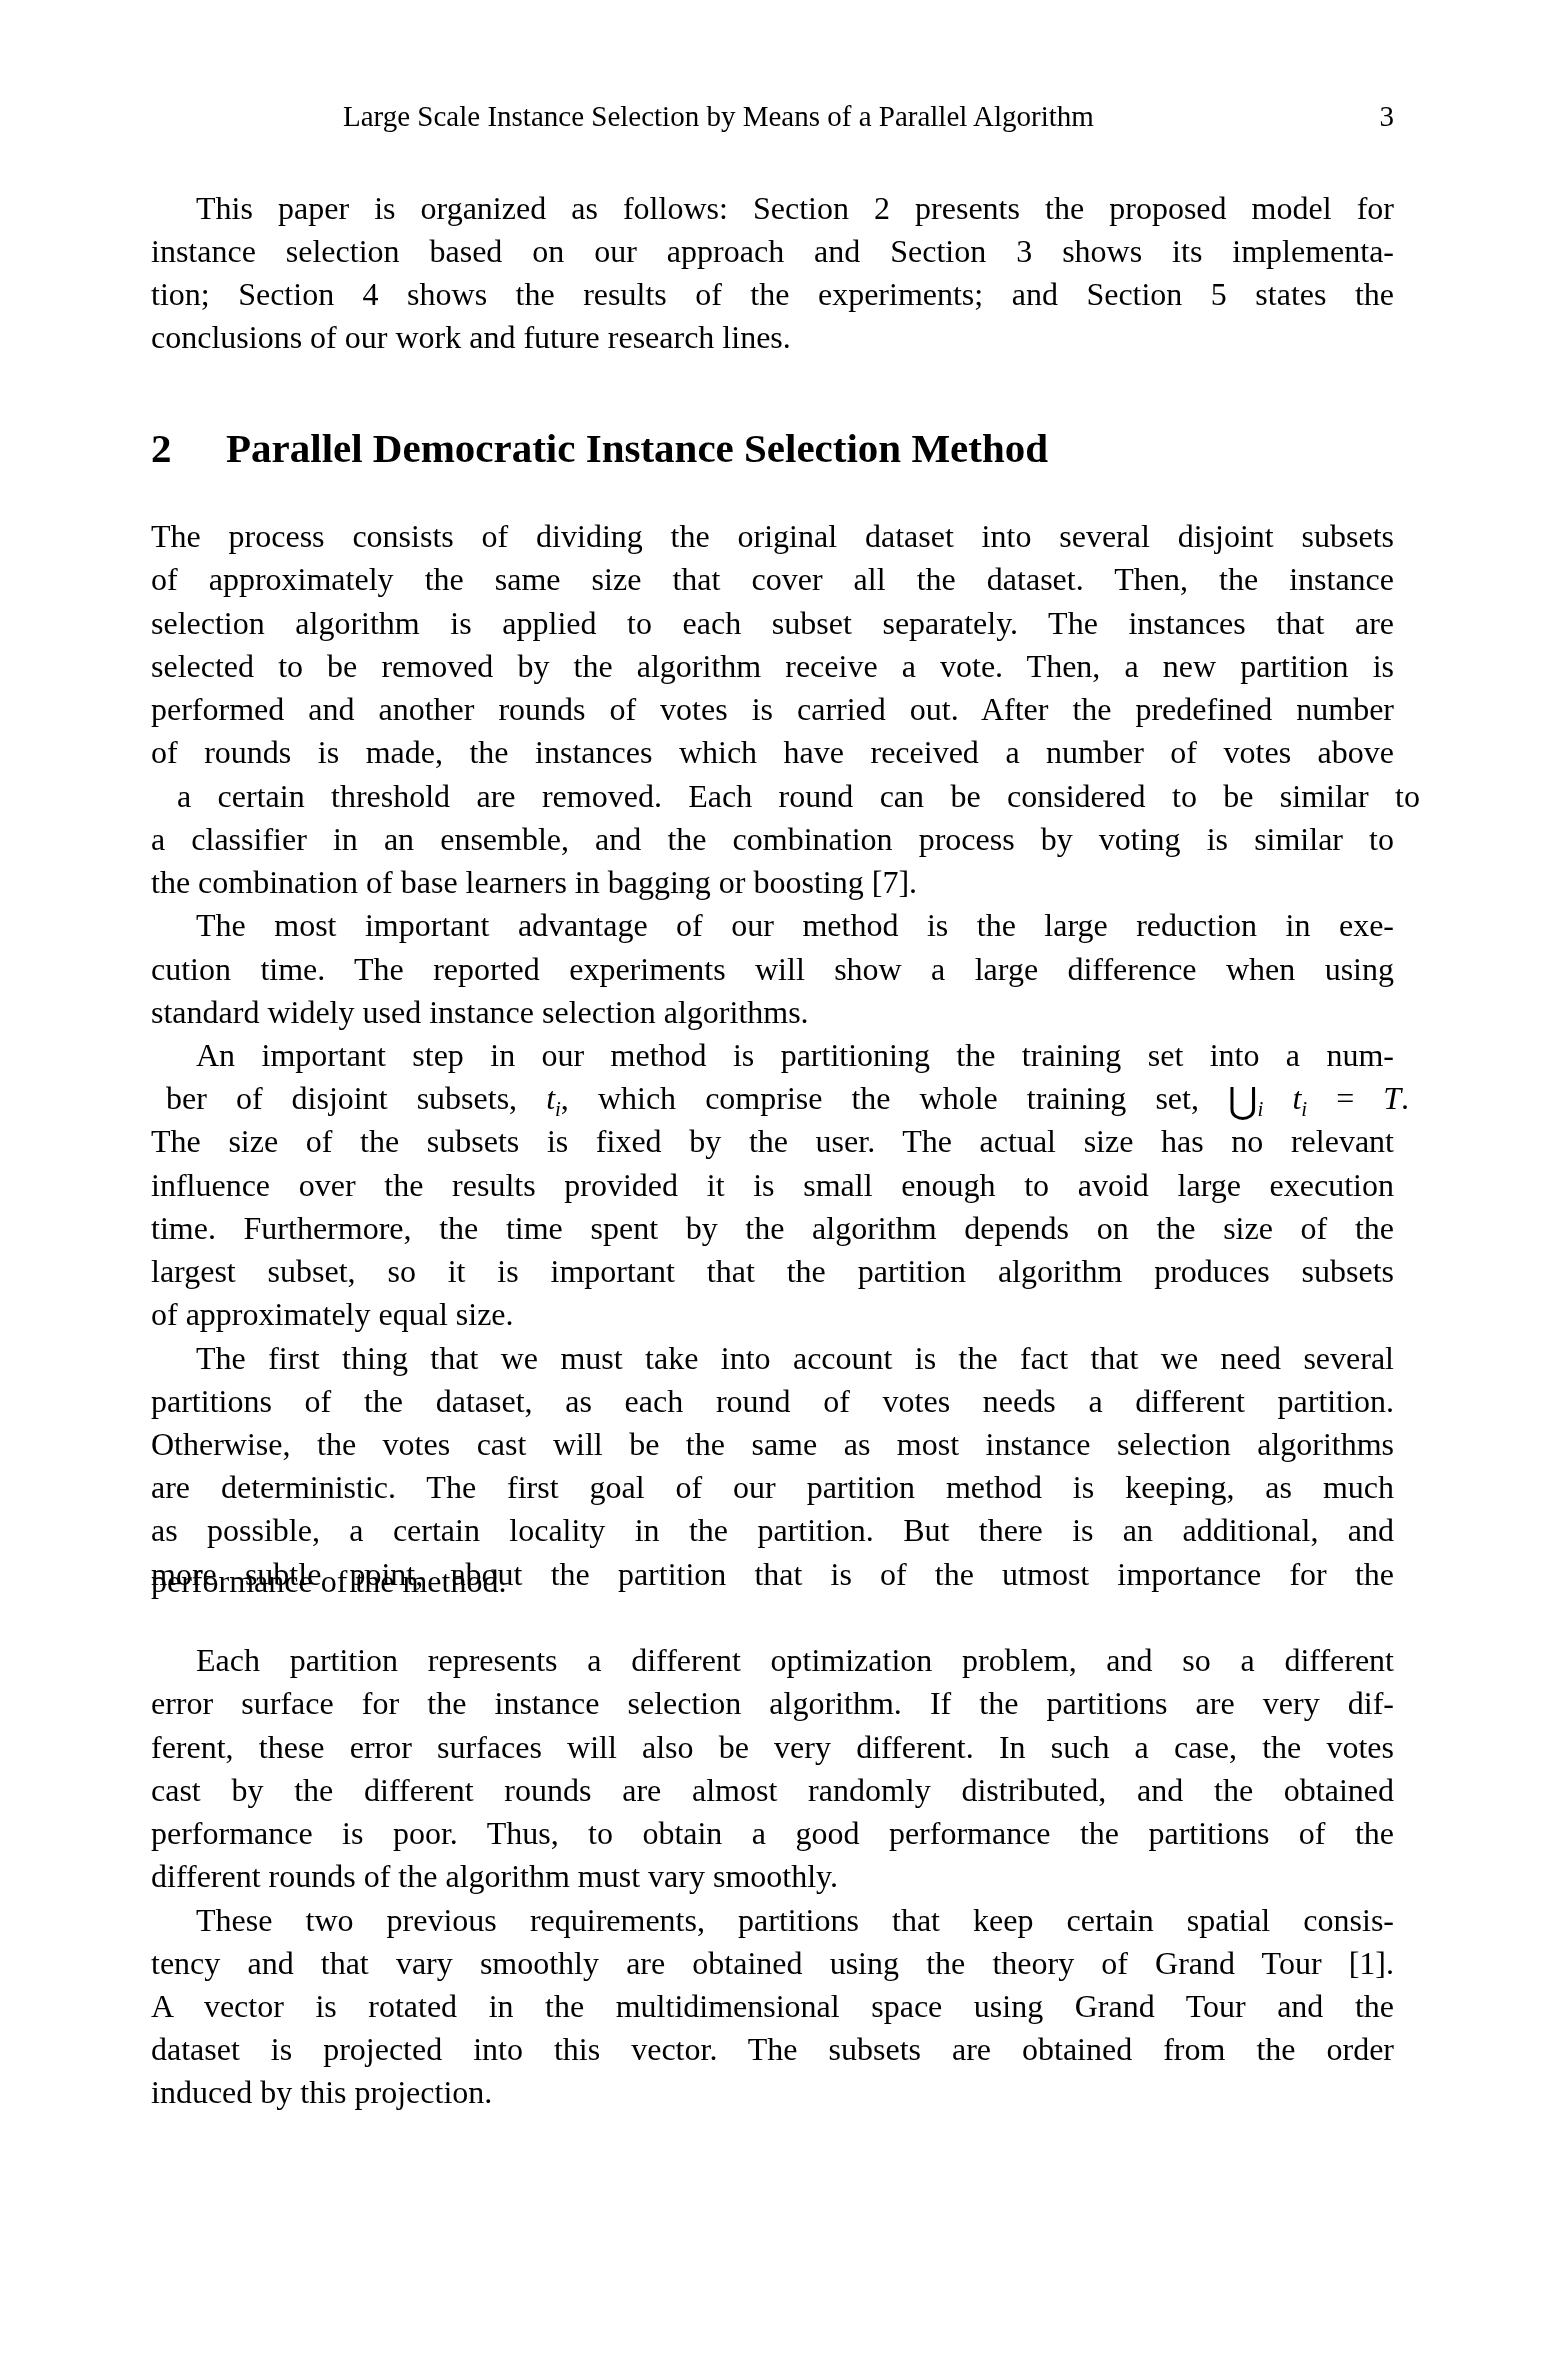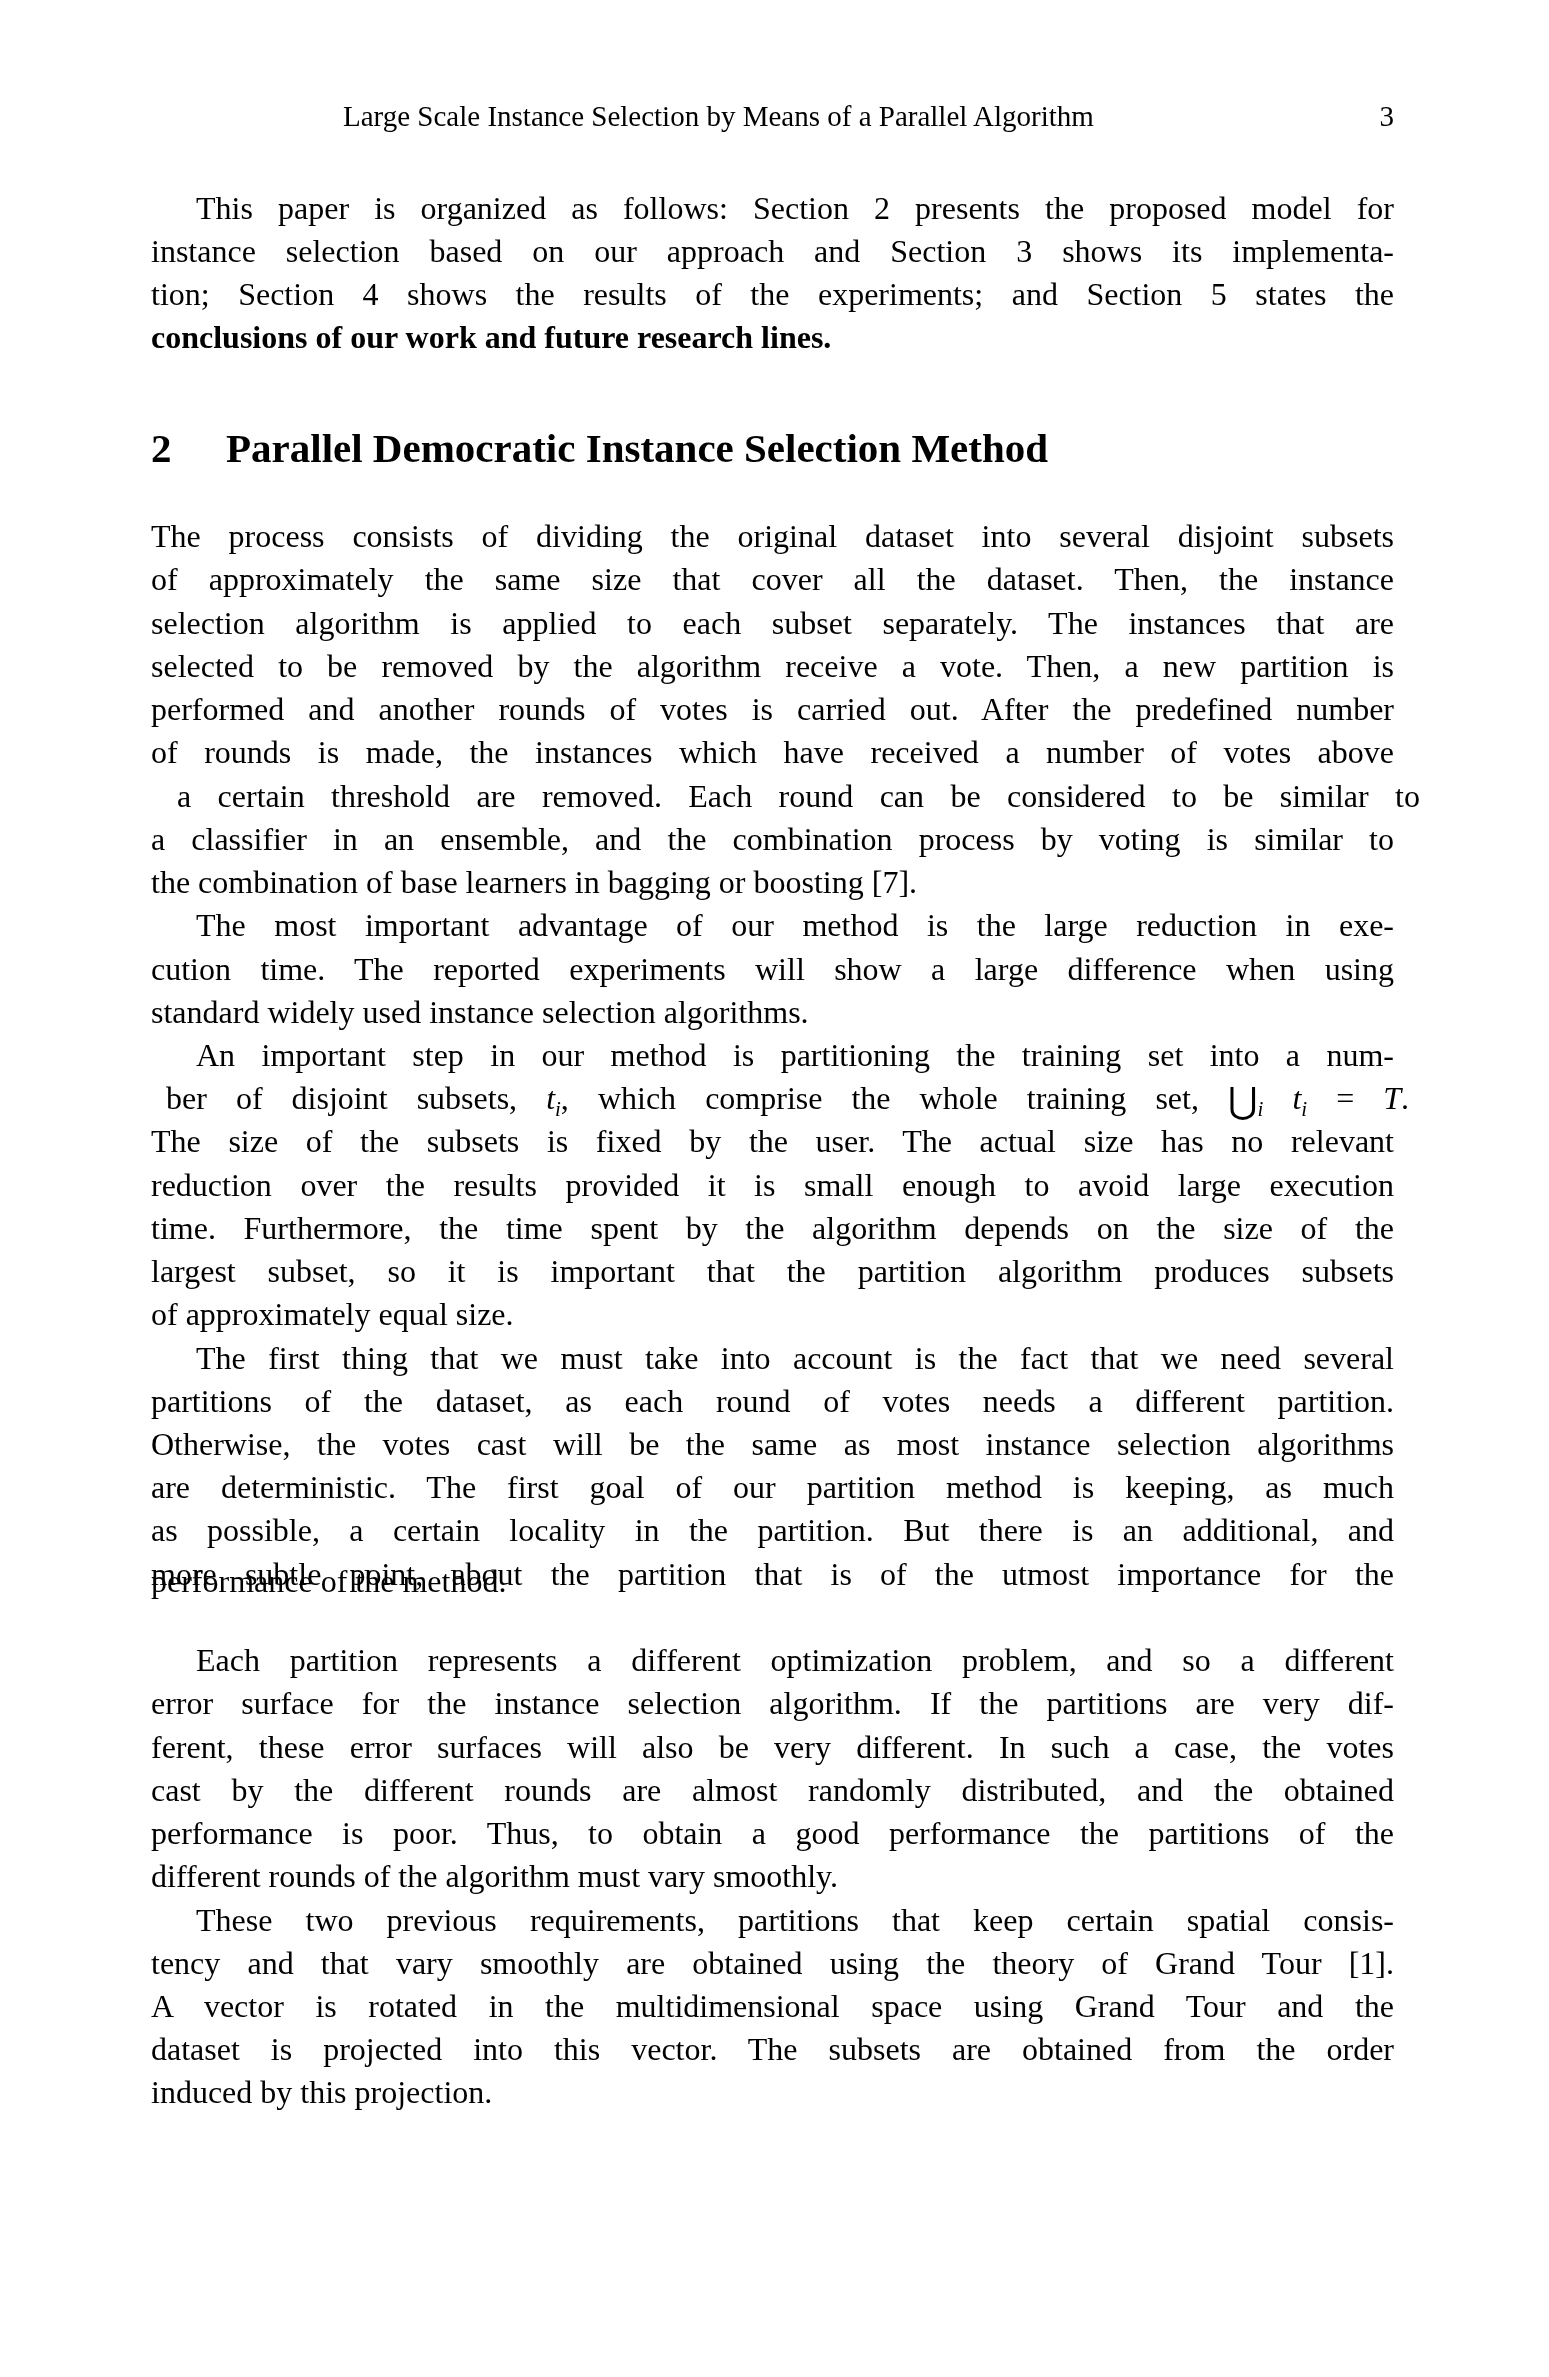--- a/index.html
+++ b/index.html
@@ -26,21 +26,21 @@
 
 <div class="running-head">
   <span class="title">Large Scale Instance Selection by Means of a Parallel Algorithm</span>
   <span class="page-num">3</span>
 </div>
 
 <div class="col" style="top:0;">
   <div class="line indent" style="top:187px;">This paper is organized as follows: Section 2 presents the proposed model for</div>
   <div class="line" style="top:230px;">instance selection based on our approach and Section 3 shows its implementa-</div>
   <div class="line" style="top:273px;">tion; Section 4 shows the results of the experiments; and Section 5 states the</div>
-  <div class="line last" style="top:316px;font-weight:bold;">conclusions of our work and future research lines.</div>
+  <div class="line last" style="top:316px;">conclusions of our work and future research lines.</div>
 </div>
 
 <div class="section-heading">
   <span class="num">2</span><span>Parallel Democratic Instance Selection Method</span>
 </div>
 
 <div class="col" style="top:0;">
 
   <div>
     <div class="line" style="top:515px;">The process consists of dividing the original dataset into several disjoint subsets</div>
@@ -57,21 +57,21 @@
   <div>
     <div class="line indent" style="top:904px;">The most important advantage of our method is the large reduction in exe-</div>
     <div class="line" style="top:948px;">cution time. The reported experiments will show a large difference when using</div>
     <div class="line last" style="top:991px;">standard widely used instance selection algorithms.</div>
   </div>
 
   <div>
     <div class="line indent" style="top:1034px;">An important step in our method is partitioning the training set into a num-</div>
     <div class="line" style="top:1077px;margin-left:15px;"><span>ber of disjoint subsets, </span><span class="math-i">t</span><span class="sub">i</span><span>, which comprise the whole training set, </span><span class="bigcup">⋃</span><span class="sub">i</span> <span class="math-i">t</span><span class="sub">i</span><span> = </span><span class="math-i">T</span><span>.</span></div>
     <div class="line" style="top:1120px;">The size of the subsets is fixed by the user. The actual size has no relevant</div>
-    <div class="line" style="top:1164px;">reduction over the results provided it is small enough to avoid large execution</div>
+    <div class="line" style="top:1164px;">influence over the results provided it is small enough to avoid large execution</div>
     <div class="line" style="top:1207px;">time. Furthermore, the time spent by the algorithm depends on the size of the</div>
     <div class="line" style="top:1250px;">largest subset, so it is important that the partition algorithm produces subsets</div>
     <div class="line last" style="top:1293px;">of approximately equal size.</div>
   </div>
 
   <div>
     <div class="line indent" style="top:1337px;">The first thing that we must take into account is the fact that we need several</div>
     <div class="line" style="top:1380px;">partitions of the dataset, as each round of votes needs a different partition.</div>
     <div class="line" style="top:1423px;">Otherwise, the votes cast will be the same as most instance selection algorithms</div>
     <div class="line" style="top:1466px;">are deterministic. The first goal of our partition method is keeping, as much</div>

